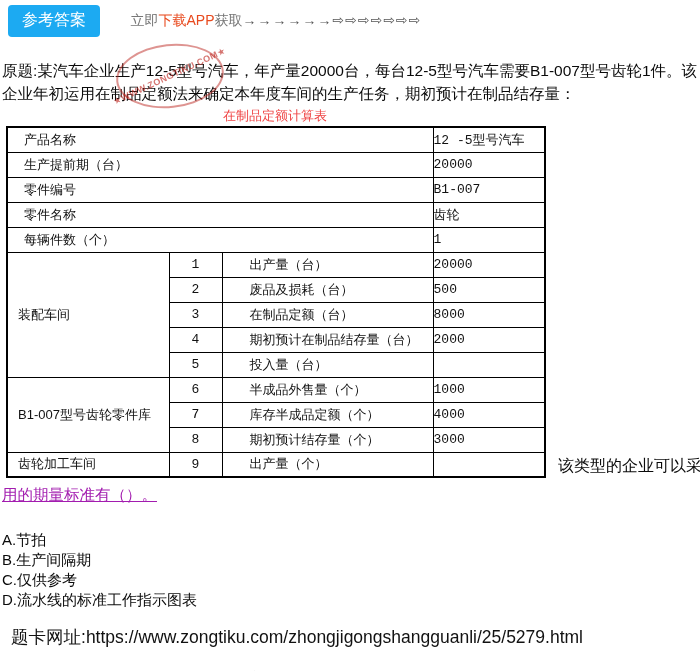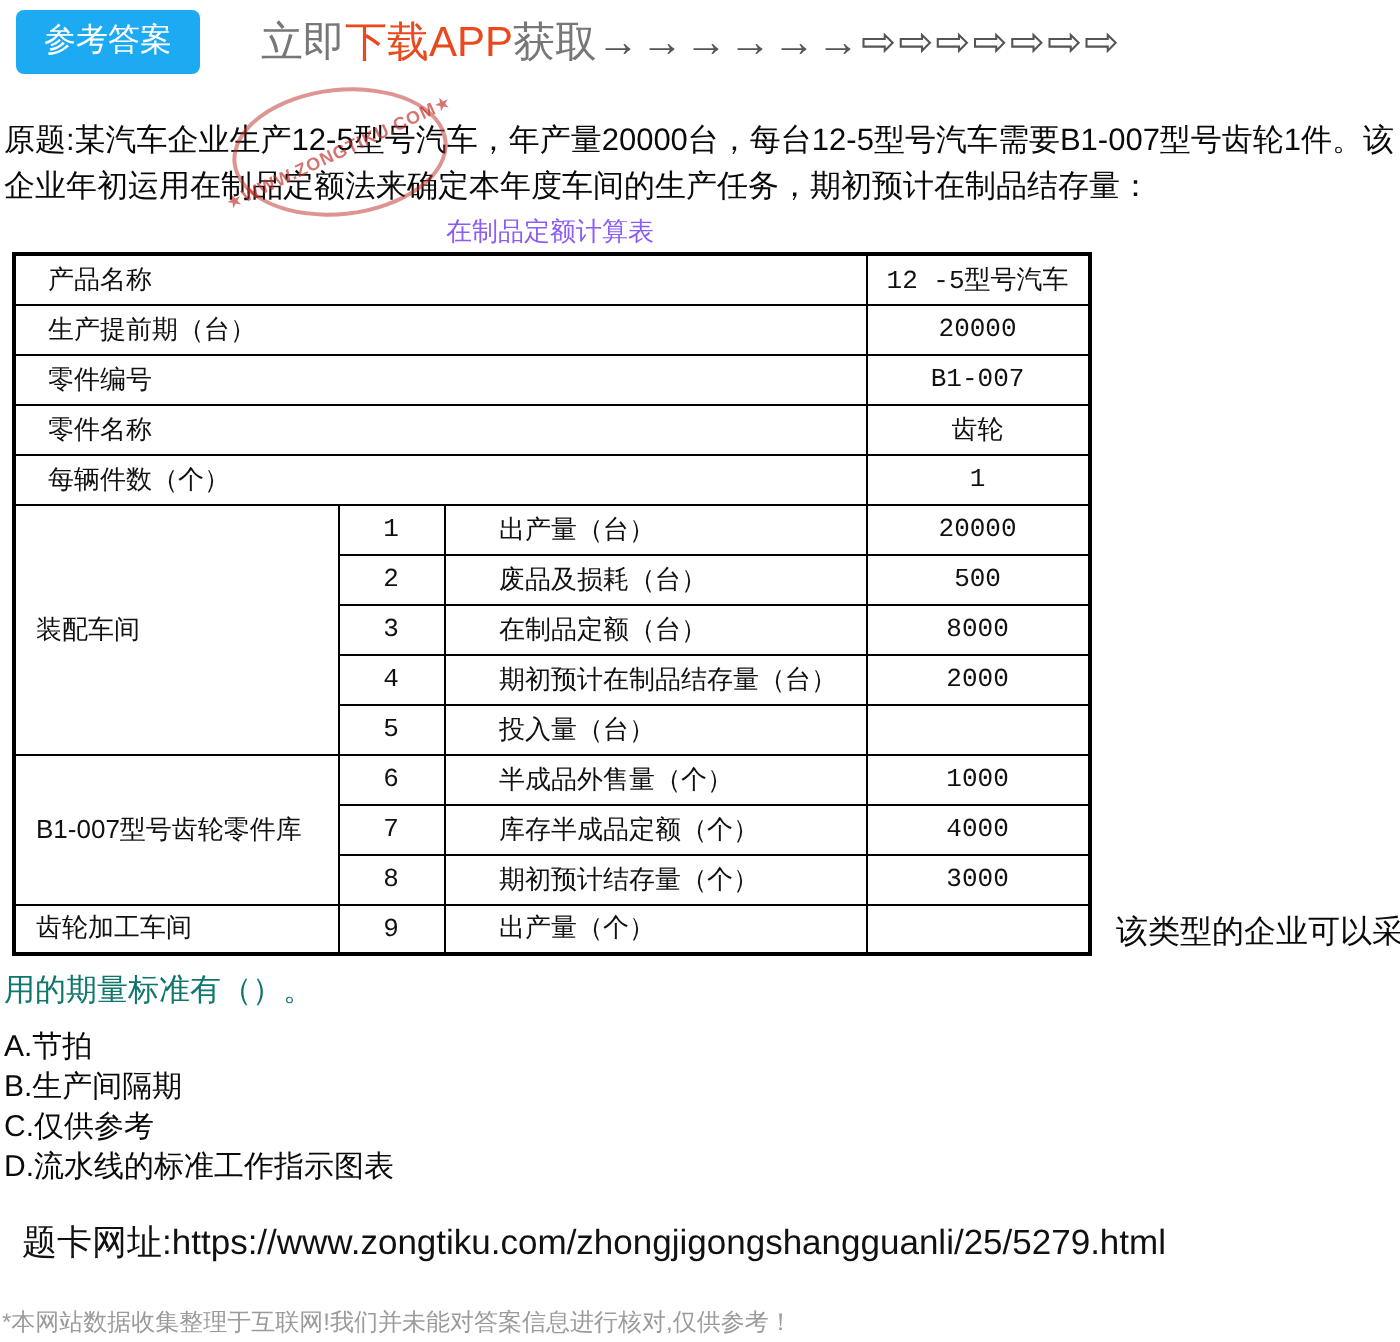--- a/index.html
+++ b/index.html
@@ -9,50 +9,50 @@
     font-family:"Liberation Sans","DejaVu Sans",sans-serif; color:#000;
     overflow:hidden;
   }
   
   .header { position:relative; padding:5px 0 0 8px; height:34px; }
   .answer-btn {
     display:inline-block; background:#1caaf2; color:#fff; border:none;
     font-size:16px; padding:5px 14px 6px; border-radius:4px; cursor:pointer;
     font-family:Liberation Sans, sans-serif; vertical-align:middle;
   }
-  .promo { display:inline-block; margin-left:26px; font-size:21px; color:#777; vertical-align:middle; }
+  .promo { display:inline-block; margin-left:26px; font-size:14px; color:#777; vertical-align:middle; }
   .promo .hl { color:#e8491d; }
   .promo .arrows { color:#555; letter-spacing:1px; }
   
   .stamp {
     position:absolute; left:116px; top:44px; width:108px; height:64px;
     border:2px solid rgba(190,42,36,.5); border-radius:50%;
     display:flex; align-items:center; justify-content:center;
     transform:rotate(-6deg); pointer-events:none; z-index:3;
   }
   .stamp span {
     display:block; transform:rotate(-19deg); font-size:9px; font-weight:bold;
     color:rgba(190,42,36,.65); letter-spacing:.5px; white-space:nowrap;
   }
   
   .question { margin:25px 2px 0 2px; width:697px; font-size:15.5px; line-height:23px; color:#0a0a0a; }
-  .tbl-title { width:540px; margin:2px 0 0 5px; text-align:center; font-size:13px; color:#8b5cf6; }
+  .tbl-title { width:540px; margin:2px 0 0 5px; text-align:center; font-size:13px; color:#ef4444; }
   
   .tbl-wrap { position:relative; margin:1px 0 0 6px; width:694px; }
   table.quota { border-collapse:collapse; table-layout:fixed; width:538px; border:2px solid #000; }
   table.quota td { border:1px solid #000; height:25px; font-size:13px; color:#111; overflow:hidden; }
   td.lbl  { padding-left:16px; }
   td.grp  { padding-left:10px; font-size:12.5px; white-space:nowrap; }
   td.num  { text-align:center; font-family:"Liberation Mono","DejaVu Sans Mono",monospace; }
   td.item { padding-left:27px;margin-top:48px; }
-  td.val  { text-align:center; font-family:"Liberation Mono","DejaVu Sans Mono",monospace; }
+  td.val  { text-align:left; font-family:"Liberation Mono","DejaVu Sans Mono",monospace; }
   .tail-right { position:absolute; left:552px; bottom:1px; font-size:16px; color:#0a0a0a; white-space:nowrap; }
-  .tail-below { margin:7px 0 0 2px; font-size:15.5px; color:#0f766e; }
+  .tail-below { margin:7px 0 0 2px; font-size:15.5px; color:#a21caf;text-decoration:underline; }
   
-  .options { margin:8px 0 0 2px; }
+  .options { margin:24px 0 0 2px; }
   .options div { font-size:15px; line-height:20px; color:#0a0a0a; }
   
   .linkline { margin:15px 0 0 1px; font-size:17.5px; color:#111;padding-left:10px; }
   .linkline .url { color:#111; text-decoration:none; cursor:pointer; }
   .disclaimer { margin:20px 0 0 1px; font-size:12px; color:#9b9b9b; }
 </style>
 </head>
 <body>
 
 <div class="page">

